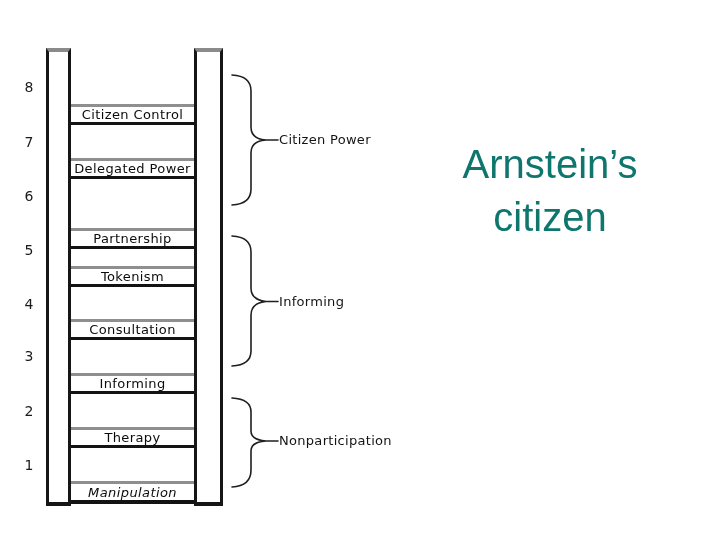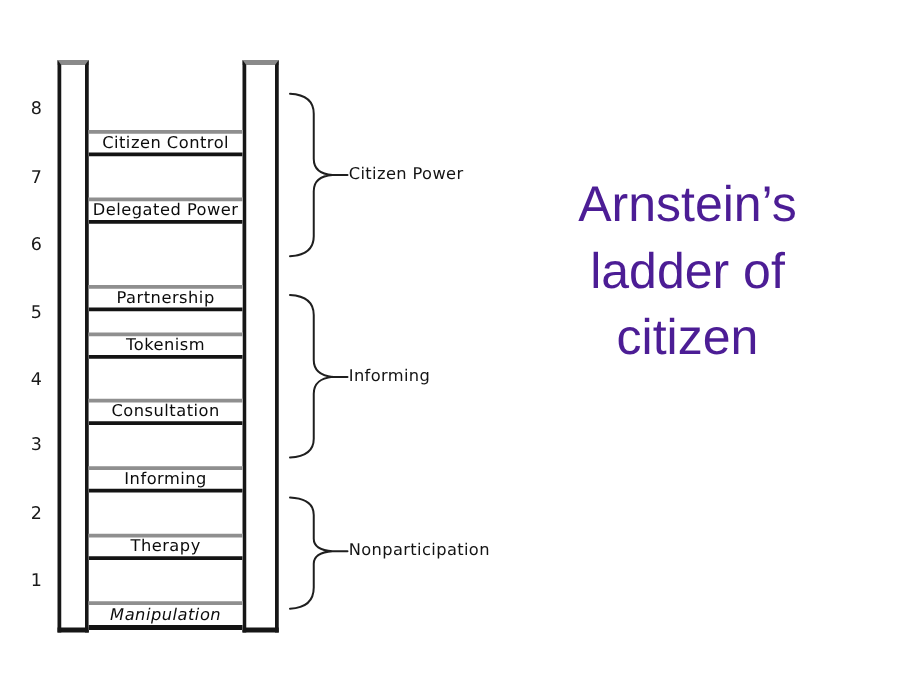--- a/index.html
+++ b/index.html
@@ -35,21 +35,21 @@
     position:absolute;left:279px;height:16px;line-height:16px;
     font-size:13px;letter-spacing:0.3px;white-space:nowrap;color:#141414;
   }
   .gl-1{top:132px;}
   .gl-2{top:294px;}
   .gl-3{top:433px;}
   
   .title{
     position:absolute;left:405px;top:138px;width:290px;text-align:center;
     font-family:"Liberation Sans","DejaVu Sans",sans-serif;
-    font-size:40px;line-height:53px;color:#4c1d95;
+    font-size:40px;line-height:53px;color:#0f766e;
   }
 </style>
 </head>
 <body>
 
 <div class="slide">
 
   <div>
 
     <div class="rail rail-left"></div>
@@ -95,17 +95,16 @@
       <path d="M7 328 Q26 329 26 342 L26 361 Q26 370 41 371 L53 371 M41 371 Q26 372 26 381 L26 400 Q26 416 7 417" fill="none" stroke="#1f1f1f" stroke-width="1.6" stroke-linecap="round"></path>
     </svg>
 
     <div class="group-label gl-1">Citizen Power</div>
     <div class="group-label gl-2">Informing</div>
     <div class="group-label gl-3">Nonparticipation</div>
   </div>
 
   <div class="title">
     <div>Arnstein’s</div>
-    <div>ladder of</div>
     <div>citizen</div>
   </div>
 
 </div>
 
 </body></html>

